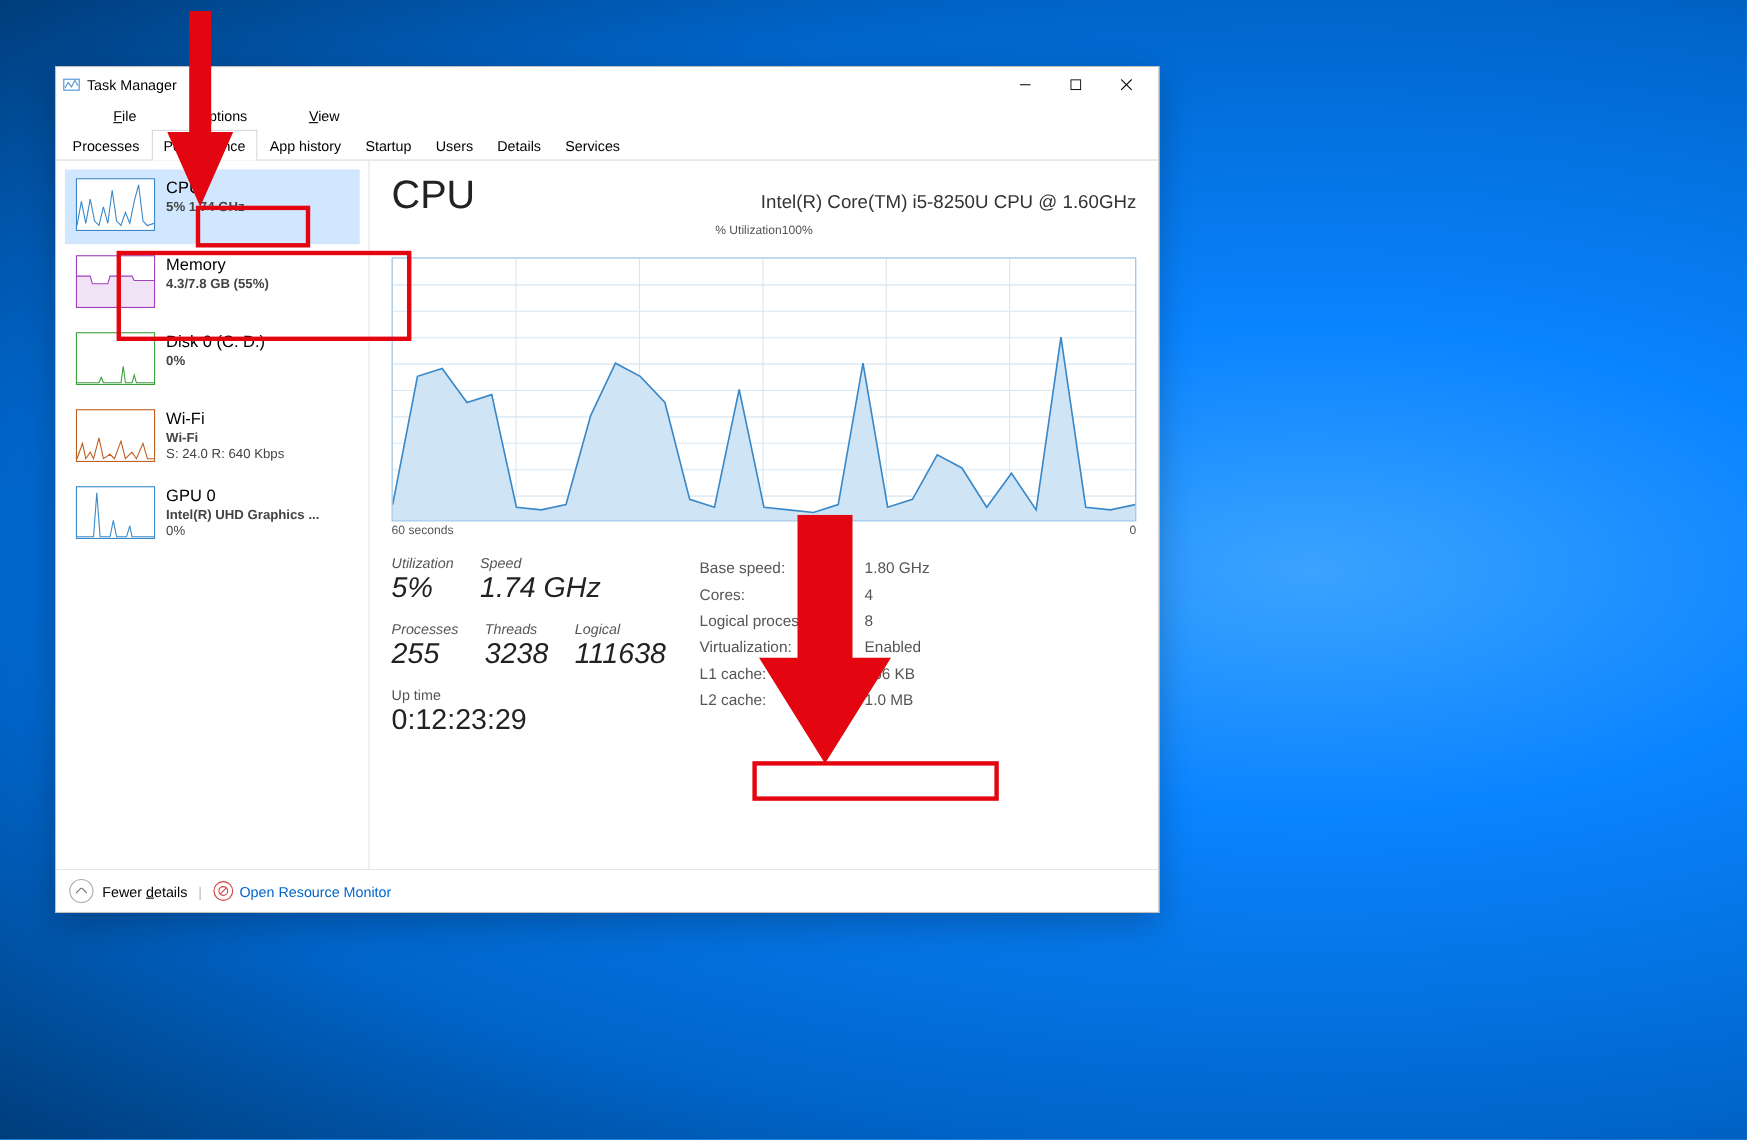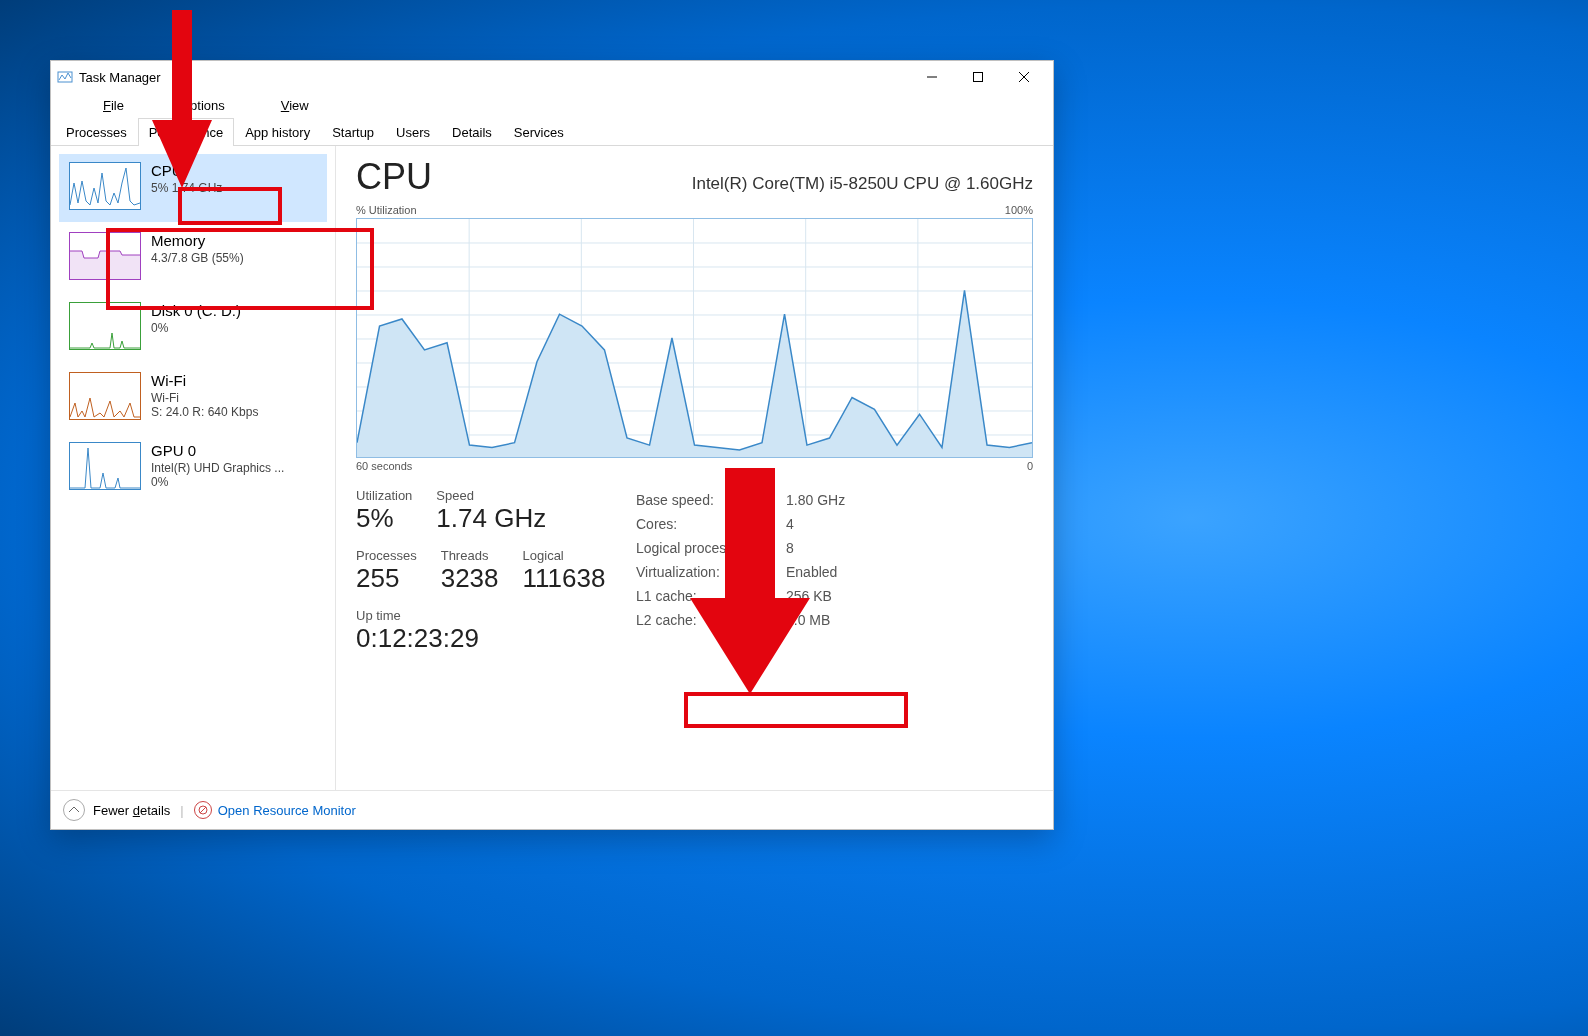--- a/index.html
+++ b/index.html
@@ -115,51 +115,51 @@
     height: 46px;
     border: 1px solid;
     margin-right: 10px;
     position: relative;
     background: #fff;
     flex-shrink: 0;
   }
   .side-item .thumb svg { width: 100%; height: 100%; display: block; }
   .side-item .labels { display: flex; flex-direction: column; justify-content: flex-start; }
   .side-item .t1 { font-size: 15px; }
-  .side-item .t2 { font-size: 12px; color: #444; margin-top: 2px; }
+  .side-item .t2 { font-size: 12px; color: #444; margin-top: 2px; font-weight: bold; }
   .side-item .t3 { font-size: 12px; color: #444; }
 
   .main {
     flex: 1;
     padding: 10px 20px 0 20px;
     position: relative;
     overflow: hidden;
   }
   .cpu-header {
     display: flex;
     justify-content: space-between;
     align-items: flex-end;
     margin-bottom: 6px;
   }
   .cpu-header h1 { margin: 0; font-size: 36px; font-weight: 400; color: #222; }
   .cpu-header .chip { font-size: 17px; color: #333; margin-bottom: 4px; }
-  .chart-labels { display: flex; justify-content: space-between; font-size: 11px; color: #555; margin-bottom: 2px; }
+  .chart-labels { display: flex; justify-content: center; font-size: 11px; color: #555; margin-bottom: 18px; }
   .cpu-chart {
     height: 238px;
     border: 1px solid #8fbde4;
     position: relative;
     margin-bottom: 2px;
   }
   .cpu-chart svg { width: 100%; height: 100%; display: block; }
   .chart-bottom-labels { display: flex; justify-content: space-between; font-size: 11px; color: #555; margin-bottom: 16px; }
 
   .stats { display: flex; }
   .stats .left { width: 280px; }
   .stats .right { flex: 1; }
-  .big-row { display: flex; margin-bottom: 14px; }
+  .big-row { display: flex; margin-bottom: 14px; font-style: italic; }
   .big-stat { margin-right: 24px; }
   .big-stat .label { font-size: 13px; color: #555; }
   .big-stat .value { font-size: 26px; color: #222; }
   .uptime .label { font-size: 13px; color: #555; }
   .uptime .value { font-size: 26px; color: #222; }
   .spec-row { display: flex; font-size: 14px; color: #555; line-height: 24px; }
   .spec-row .k { width: 150px; }
   .spec-row .v { color: #555; }
 
   .footer {

